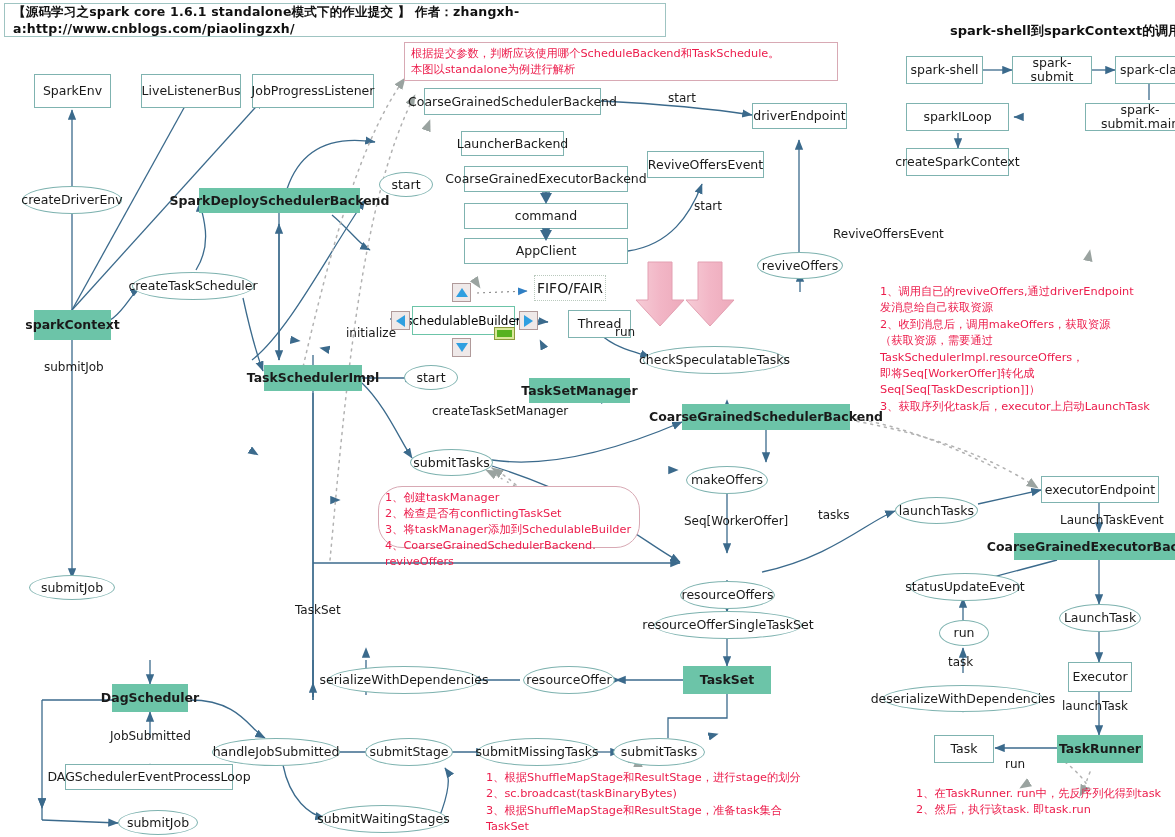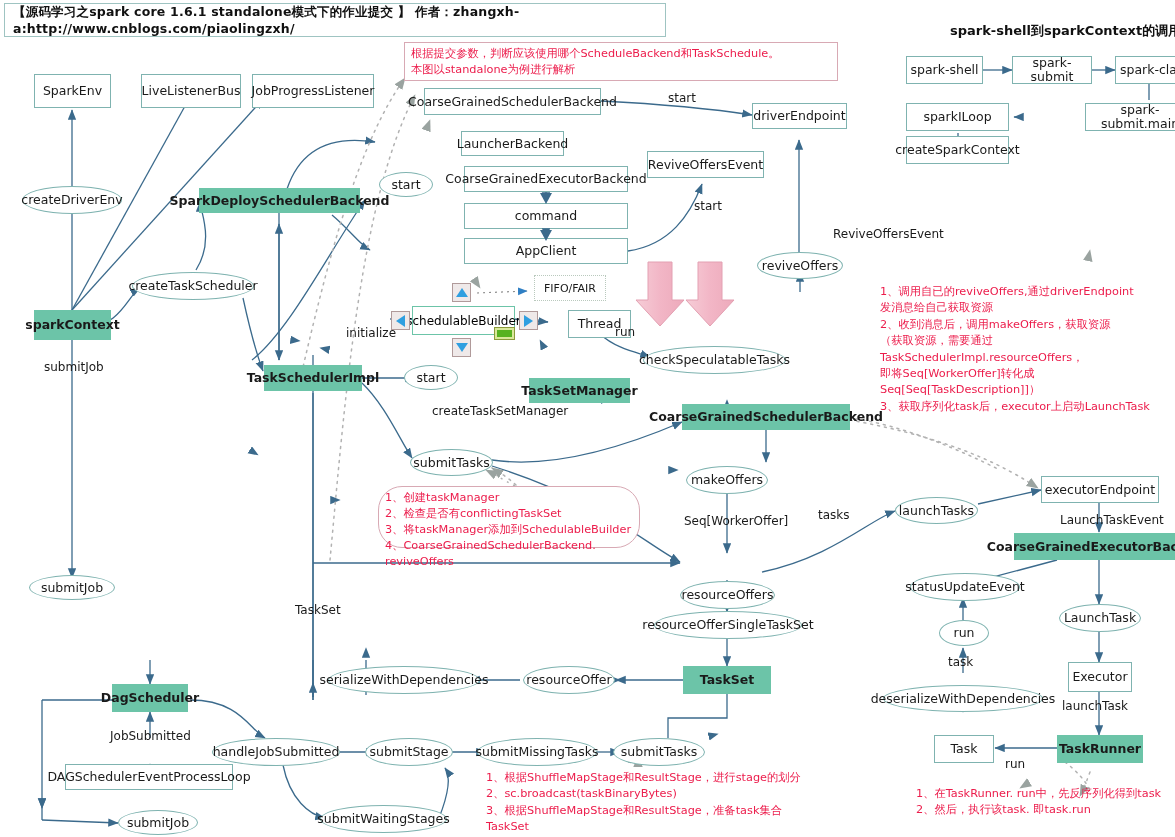--- a/index.html
+++ b/index.html
@@ -18,21 +18,21 @@
   .titlebar{position:absolute;left:4px;top:3px;width:662px;height:34px;border:1px solid #9fc4c2;
             background:#fff;display:flex;align-items:center;padding:12px 8px;box-sizing:border-box;}
   .titlebar span{font-size:12.5px;font-weight:bold;color:#111;letter-spacing:.2px;}
 
   .notebox{position:absolute;border:1px solid #d8a9b4;background:#fff;color:#ec1c4b;
            font-size:11.3px;line-height:1.42;padding:3px 6px;box-sizing:border-box;white-space:pre-line;}
   .notefree{position:absolute;color:#ec1c4b;font-size:11.3px;line-height:1.45;white-space:pre-line;}
 
   .subtitle{position:absolute;font-size:13px;font-weight:bold;color:#111;white-space:nowrap;}
 
-  .dashbox{position:absolute;border:1px dotted #b9c9bd;background:#fff;font-size:11px;
+  .dashbox{position:absolute;border:1px dotted #b9c9bd;background:#fff;font-size:14px;
            display:flex;align-items:center;justify-content:center;color:#1a1a1a;}
 
   
   .handle{position:absolute;width:17px;height:17px;border:1px solid #b09a9a;background:#efe9e9;
           display:flex;align-items:center;justify-content:center;}
   .handle i{display:block;width:0;height:0;}
   .h-up i{border-left:6px solid transparent;border-right:6px solid transparent;border-bottom:9px solid #2f9fe0;}
   .h-dn i{border-left:6px solid transparent;border-right:6px solid transparent;border-top:9px solid #2f9fe0;}
   .h-lf i{border-top:6px solid transparent;border-bottom:6px solid transparent;border-right:9px solid #2f9fe0;}
   .h-rt i{border-top:6px solid transparent;border-bottom:6px solid transparent;border-left:9px solid #2f9fe0;}
@@ -364,15 +364,15 @@
   <div class="node ell" style="left:365px;top:738px;width:88px;height:28px;">submitStage</div>
   <div class="node ell" style="left:477px;top:738px;width:120px;height:28px;">submitMissingTasks</div>
   <div class="node ell" style="left:613px;top:738px;width:92px;height:28px;">submitTasks</div>
   <div class="node ell" style="left:320px;top:805px;width:127px;height:28px;">submitWaitingStages</div>
 
   <div class="node rect" style="left:906px;top:56px;width:77px;height:28px;">spark-shell</div>
   <div class="node rect" style="left:1012px;top:56px;width:80px;height:28px;">spark-submit</div>
   <div class="node rect" style="left:1115px;top:56px;width:80px;height:28px;">spark-class</div>
   <div class="node rect" style="left:906px;top:103px;width:103px;height:28px;">sparkILoop</div>
   <div class="node rect" style="left:1085px;top:103px;width:110px;height:28px;">spark-submit.main</div>
-  <div class="node rect" style="left:906px;top:136px;width:103px;height:28px;">createSparkContext</div>
+  <div class="node rect" style="left:906px;top:148px;width:103px;height:28px;">createSparkContext</div>
 
 </div>
 
 </body></html>

